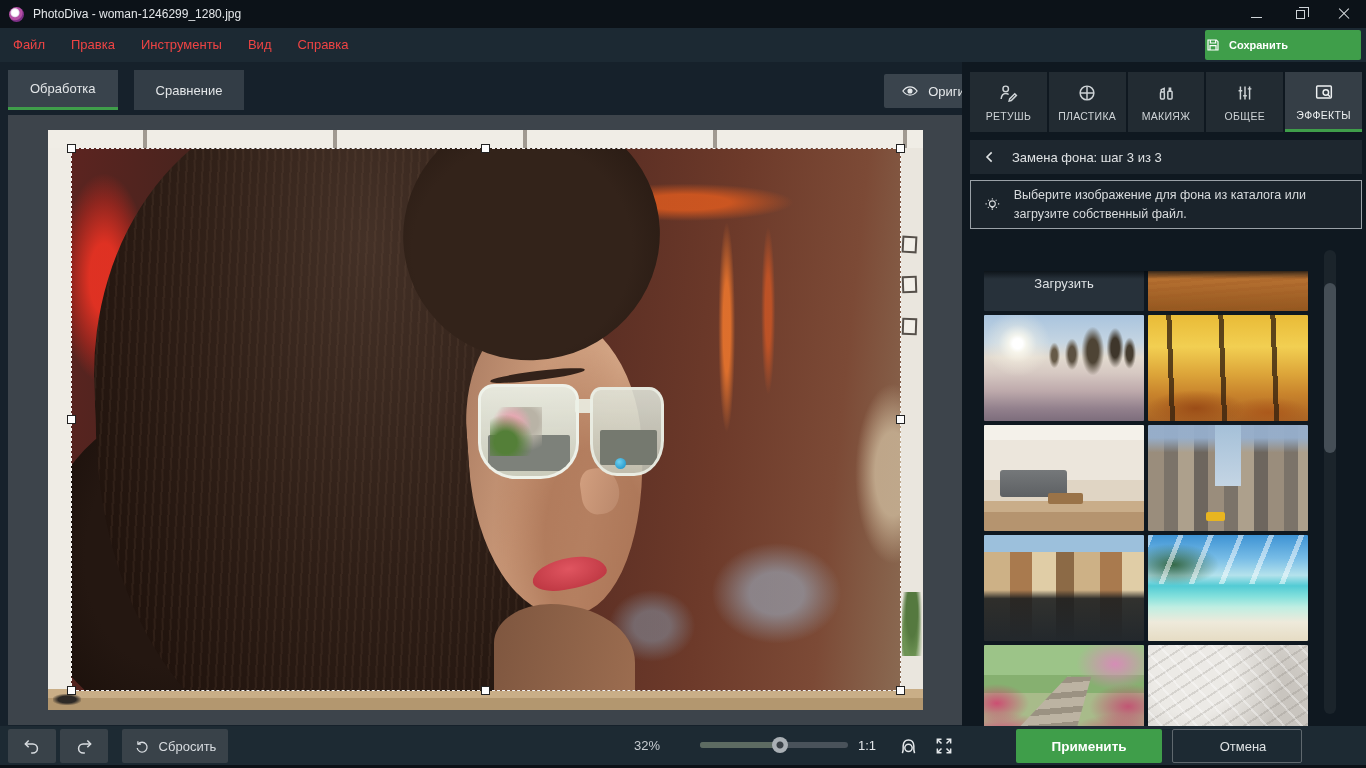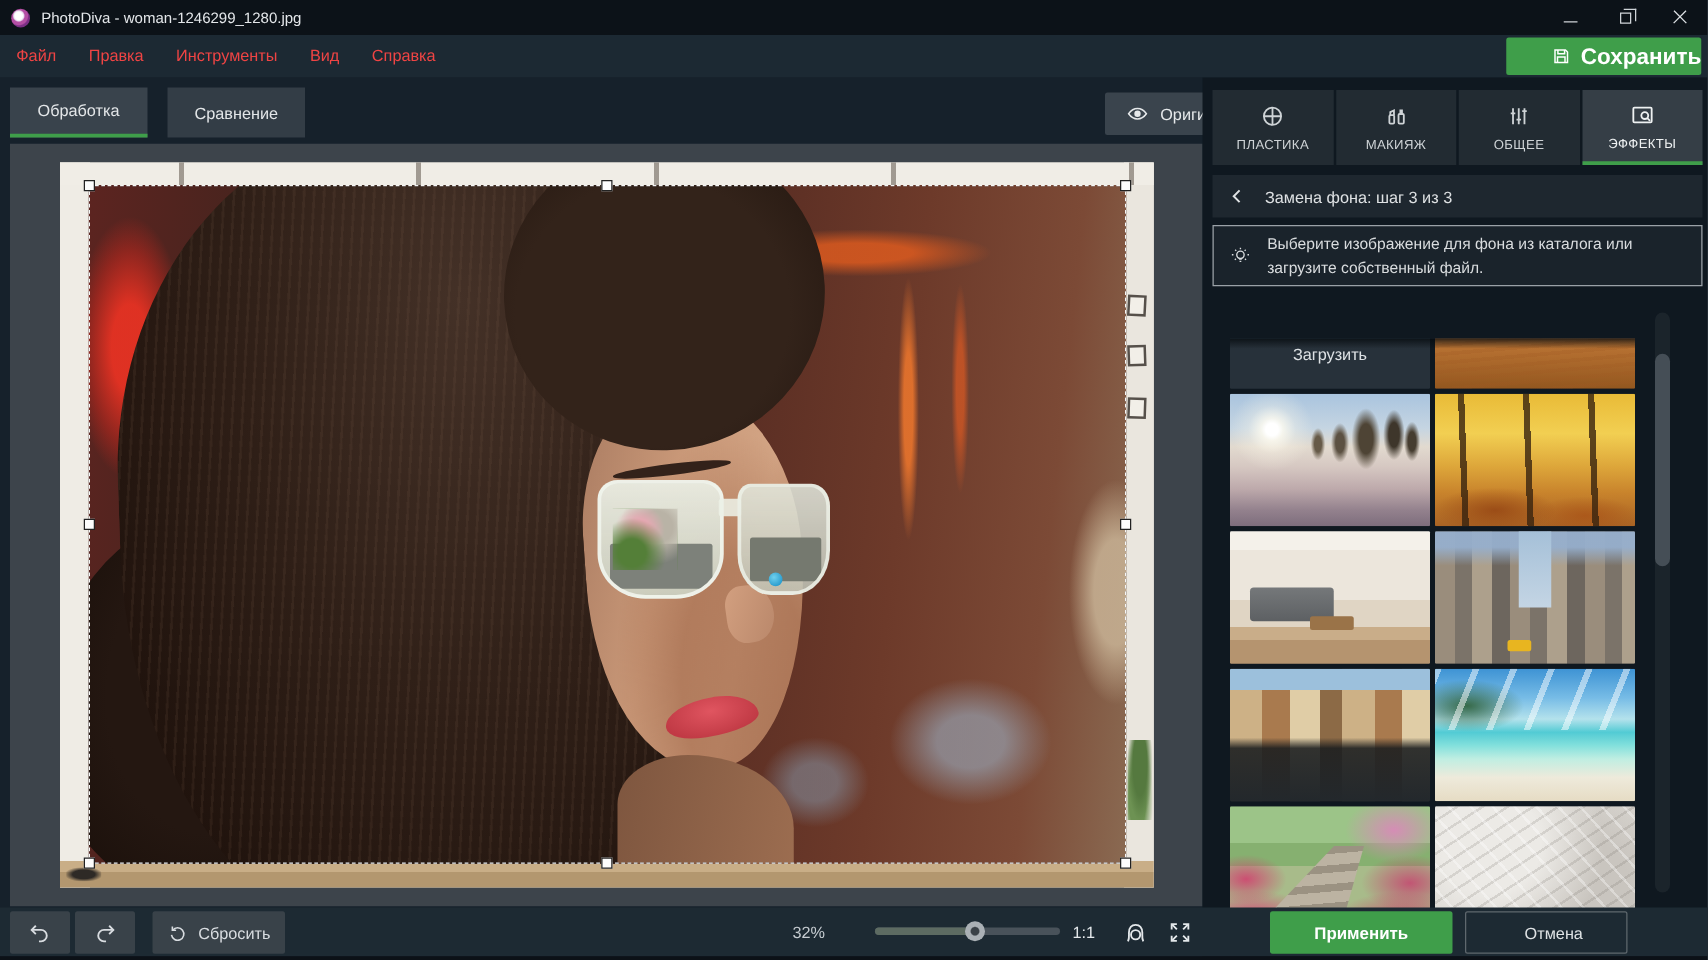--- a/index.html
+++ b/index.html
@@ -16,21 +16,21 @@
   .glyph-min{width:11px;height:1px;background:#cfd4d8;margin-top:6px;}
   .glyph-restore{width:9px;height:9px;border:1px solid #cfd4d8;position:relative;}
   .glyph-restore::before{content:'';position:absolute;left:2px;top:-4px;width:9px;height:9px;border:1px solid #cfd4d8;border-left:none;border-bottom:none;}
   .glyph-close{position:relative;width:12px;height:12px;}
   .glyph-close::before,.glyph-close::after{content:'';position:absolute;left:-1px;top:5px;width:14px;height:1.4px;background:#dfe3e6;}
   .glyph-close::before{transform:rotate(45deg);} .glyph-close::after{transform:rotate(-45deg);}
 
   
   .menubar{position:absolute;left:0;top:28px;width:1366px;height:34px;background:#1c2933;display:flex;align-items:center;}
   .menu-item{padding:0 13px;font-size:13px;color:#ef4444;line-height:34px;cursor:default;}
-  .save-btn{position:absolute;right:5px;top:2px;width:156px;height:30px;background:#3f9e4a;border-radius:2px;display:flex;align-items:center;justify-content:flex-end;gap:8px;font-size:18px;font-weight:bold;color:#fff;}
+  .save-btn{position:absolute;right:5px;top:2px;width:156px;height:30px;background:#3f9e4a;border-radius:2px;display:flex;align-items:center;justify-content:flex-start;gap:8px;font-size:11px;font-weight:bold;color:#fff;}
 
   
   .workspace-bg{position:absolute;left:0;top:62px;width:962px;height:706px;background:#16212b;}
   .view-tabs{position:absolute;left:8px;top:70px;display:flex;gap:16px;}
   .view-tab{height:40px;padding:0 22px;background:#333d46;display:flex;align-items:center;font-size:13px;color:#e3e6e8;}
   .view-tab.active{background:#39434c;border-bottom:3px solid #3f9e4a;}
   .original-btn{position:absolute;left:884px;top:74px;width:120px;height:34px;background:#3a444d;border-radius:2px;display:flex;align-items:center;justify-content:center;gap:9px;font-size:13px;color:#e6e9eb;}
 
   .canvas-area{position:absolute;left:8px;top:115px;width:954px;height:610px;background:#3d444b;}
 
@@ -269,20 +269,28 @@
       <div class="handle h-br"></div>
     </div>
   </div>
 </div>
 
 <div class="side-panel">
 
   <div class="panel-tabs">
     <div class="panel-tab">
       <svg width="22" height="22" viewBox="0 0 24 24" fill="none" stroke="#ced3d6" stroke-width="1.6">
+        <circle cx="9.5" cy="7.5" r="3"></circle>
+          <path d="M4.5 18.5c.4-4 2.4-6 5-6 1.2 0 2.3.4 3.2 1.2"></path>
+          <path d="M13.8 18.4l5.6-5.6 1.8 1.8-5.6 5.6-2.4.6z"></path>
+      </svg>
+      <span>РЕТУШЬ</span>
+    </div>
+    <div class="panel-tab">
+      <svg width="22" height="22" viewBox="0 0 24 24" fill="none" stroke="#ced3d6" stroke-width="1.6">
         <circle cx="12" cy="12" r="7.5"></circle>
           <path d="M12 4.5v15M4.5 12h15"></path>
       </svg>
       <span>ПЛАСТИКА</span>
     </div>
     <div class="panel-tab">
       <svg width="22" height="22" viewBox="0 0 24 24" fill="none" stroke="#ced3d6" stroke-width="1.6">
         <rect x="6" y="11" width="4.2" height="7.5" rx="1"></rect>
           <path d="M6.8 11V8.4L10 7v4"></path>
         <rect x="14" y="10" width="4.6" height="8.5" rx="1"></rect>

